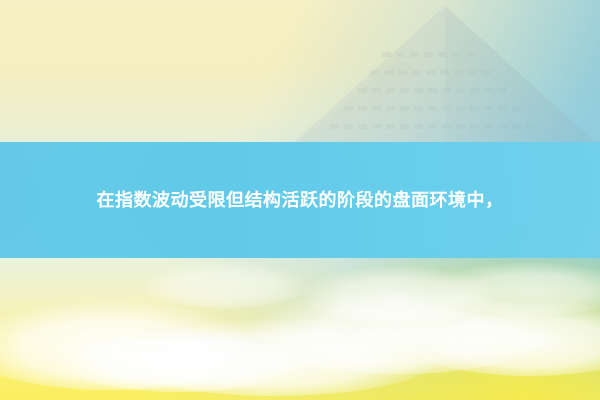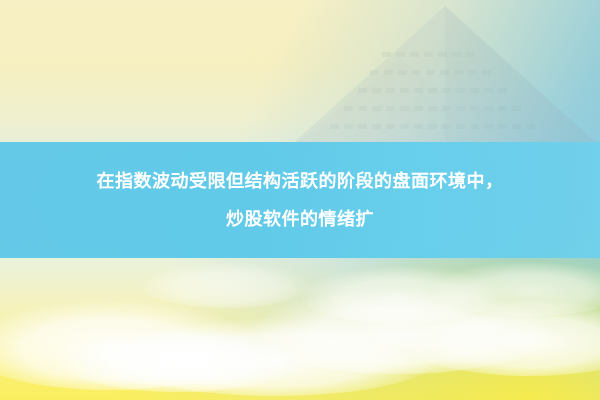--- a/index.html
+++ b/index.html
@@ -258,16 +258,15 @@
   <div class="cloud c8"></div>
   <div class="tint-blue"></div>
   <div class="cloud c3"></div>
   <div class="cloud c1"></div>
   <div class="cloud c4"></div>
   <div class="cloud c2"></div>
   <div class="cloud c5"></div>
 
   <div class="text-band">
     <div class="band-line">在指数波动受限但结构活跃的阶段的盘面环境中，</div>
-    <div class="band-line">炒股软件的情绪扩</div>
   </div>
 
 </div>
 
 </body></html>

